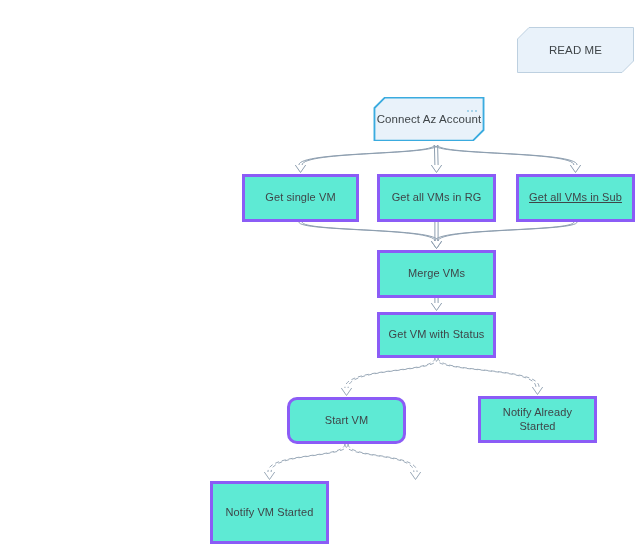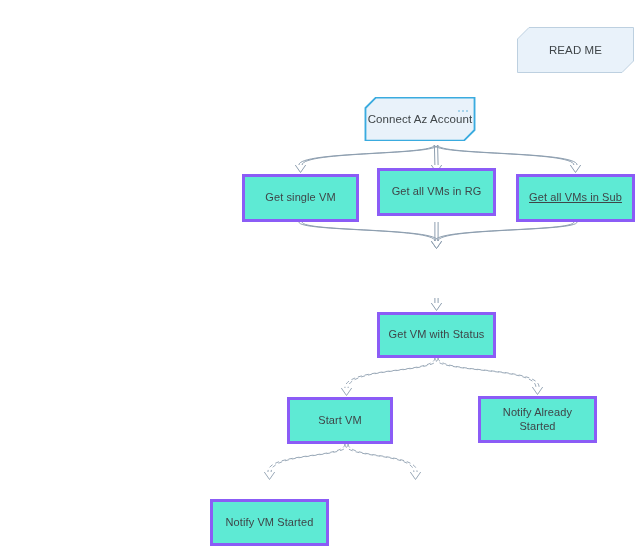--- a/index.html
+++ b/index.html
@@ -145,45 +145,48 @@
         <path d="M 320.1 444 C 320.1 458.56, 389.1 452.4, 389.1 472" fill="none" stroke="#9aa9b8" stroke-width="1" stroke-dasharray="4 3"></path>
         <path d="M 382.3 472 L 387.5 479.5 L 392.7 472" fill="#ffffff" stroke="#9aa9b8" stroke-width="1" stroke-linejoin="miter"></path>
       </g>
     </svg>
 <div class="note" style="left: 489px; top: 27px; width: 117px; height: 46px;">
       <svg class="shape" viewBox="0 0 117 46">
         <path d="M 12 0.5 L 116.5 0.5 L 116.5 34 L 105 45.5 L 0.5 45.5 L 0.5 12 Z" fill="#e9f2fa" stroke="#bdd0e0" stroke-width="1"></path>
       </svg>
       <div class="note-label">READ ME</div>
     </div>
-    <div class="note" style="left: 332px; top: 97px; width: 120px; height: 44px; border-radius: 8px;">
+    <div class="note" style="left: 341px; top: 97px; width: 120px; height: 44px; border-radius: 8px;">
       <svg class="shape" viewBox="0 0 120 48">
         <path d="M 12 0.5 L 119.5 0.5 L 119.5 36 L 108 47.5 L 0.5 47.5 L 0.5 12 Z" fill="#e9f2fa" stroke="#3aabdf" stroke-width="2"></path>
       </svg>
       <div class="note-label">Connect Az Account</div>
       <div class="ellipsis" style="right: 12px; top: 13px;">
         <span></span>
         <span></span>
         <span></span>
       </div>
     </div>
     <div class="node" style="left: 214px; top: 174px; width: 117px; height: 48px;">
       <div class="node-label">Get single VM</div>
     </div>
-    <div class="node" style="left: 349px; top: 168px; width: 119px; height: 48px;">
+    <div class="node" style="left: 349px; top: 174px; width: 119px; height: 48px;">
       <div class="node-label">Get all VMs in RG</div>
     </div>
     <div class="node" style="left: 488px; top: 174px; width: 119px; height: 48px; text-decoration: underline;">
       <div class="node-label">Get all VMs in Sub</div>
     </div>
+    <div class="node" style="left: 349px; top: 250px; width: 119px; height: 48px;">
+      <div class="node-label">Merge VMs</div>
+    </div>
     <div class="node" style="left: 349px; top: 312px; width: 119px; height: 46px; text-align: center;">
       <div class="node-label">Get VM with Status</div>
     </div>
-    <div class="node" style="left: 259px; top: 397px; width: 106px; height: 47px;">
+    <div class="node" style="left: 259px; top: 397px; width: 119px; height: 47px; border-radius: 10px;">
       <div class="node-label">Start VM</div>
     </div>
     <div class="node" style="left: 450px; top: 396px; width: 119px; height: 47px;">
       <div class="node-label">Notify Already Started</div>
     </div>
-    <div class="node" style="left: 182px; top: 499px; width: 119px; height: 47px;">
+    <div class="node" style="left: 182px; top: 481px; width: 119px; height: 63px;">
       <div class="node-label">Notify VM Started</div>
     </div>
   </div>
 
 </body></html>

